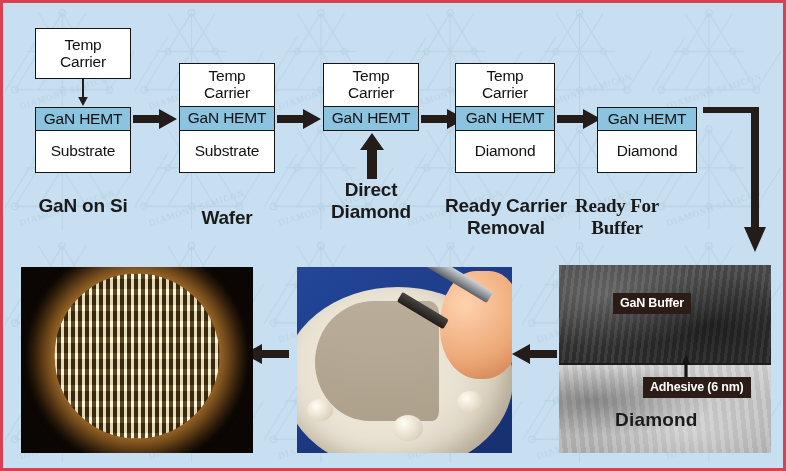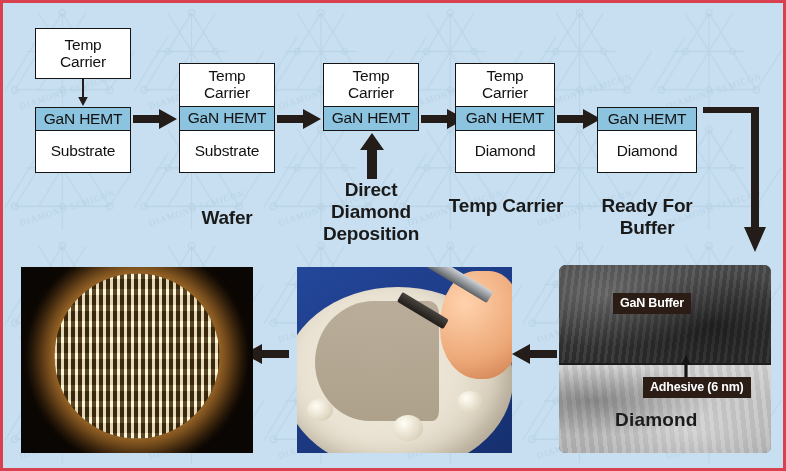--- a/index.html
+++ b/index.html
@@ -97,21 +97,21 @@
     background:linear-gradient(180deg,#4a4540,#201d1a);
     transform:rotate(31deg);transform-origin:100% 50%;border-radius:2px;
   }
   #hand{
     position:absolute;right:-10px;top:4px;width:82px;height:108px;
     background:radial-gradient(circle at 30% 30%,#ffd2ad,#eda877 60%,#c9784a 100%);
     border-radius:44% 40% 46% 48%/50% 44% 48% 46%;
   }
 
   
-  #photo-sem{background:#3a3a3a;border-radius:7px;}
+  #photo-sem{background:#3a3a3a;}
   #sem-top{
     position:absolute;left:0;top:0;width:100%;height:52%;
     background:
       radial-gradient(ellipse at 22% 30%, rgba(255,255,255,.18), transparent 55%),
       radial-gradient(ellipse at 72% 62%, rgba(0,0,0,.45), transparent 60%),
       repeating-linear-gradient(97deg, rgba(255,255,255,.07) 0 3px, rgba(0,0,0,.07) 3px 7px),
       linear-gradient(180deg,#4b4b4b 0%,#3a3a3a 60%,#2d2d2d 100%);
   }
   #sem-interface{position:absolute;left:0;top:52%;width:100%;height:2px;background:#1d1d1d;}
   #sem-bottom{
@@ -184,20 +184,21 @@
       <path d="M8 0 L8 20" stroke="#231c18" stroke-width="2" fill="none"></path>
       <path d="M8 27 L3.2 18 L12.8 18 Z" fill="#231c18"></path>
     </svg>
 
     <div class="stack" style="left:32px;top:104px;width:96px;height:66px;">
       <div class="layer hemt" style="width:96px;height:24px;">GaN HEMT</div>
       <div class="layer" style="width:96px;height:42px;">Substrate</div>
     </div>
 
     <div class="steplabel" style="left:12px;top:192px;width:136px;">
+      <div>GaN on Si</div>
     </div>
 
     <svg style="position:absolute;left:130px;top:105px;width:45px;height:22px;" viewBox="0 0 45 22">
       <path d="M0 7 L26 7 L26 1 L44 11 L26 21 L26 15 L0 15 Z" fill="#231c18"></path>
     </svg>
 
     <div class="stack" style="left:176px;top:60px;width:96px;height:110px;">
       <div class="layer two-line" style="width:96px;height:44px;">
         <span>Temp</span>
         <span>Carrier</span>
@@ -222,50 +223,50 @@
       <div class="layer hemt" style="width:96px;height:24px;">GaN HEMT</div>
     </div>
 
     <svg style="position:absolute;left:356px;top:130px;width:26px;height:46px;" viewBox="0 0 26 46">
       <path d="M13 0 L25 17 L18 17 L18 46 L8 46 L8 17 L1 17 Z" fill="#231c18"></path>
     </svg>
 
     <div class="steplabel" style="left:308px;top:176px;width:120px;">
       <div>Direct</div>
       <div>Diamond</div>
-      <div>Deposition</div>
     </div>
 
     <svg style="position:absolute;left:418px;top:105px;width:45px;height:22px;" viewBox="0 0 45 22">
       <path d="M0 7 L26 7 L26 1 L44 11 L26 21 L26 15 L0 15 Z" fill="#231c18"></path>
     </svg>
 
     <div class="stack" style="left:452px;top:60px;width:100px;height:110px;">
       <div class="layer two-line" style="width:100px;height:44px;">
         <span>Temp</span>
         <span>Carrier</span>
       </div>
       <div class="layer hemt" style="width:100px;height:24px;">GaN HEMT</div>
       <div class="layer" style="width:100px;height:42px;">Diamond</div>
     </div>
 
     <div class="steplabel" style="left:434px;top:192px;width:138px;">
-      <div>Temp Carrier</div>
+      <div>Ready Carrier</div>
+      <div>Removal</div>
     </div>
 
     <svg style="position:absolute;left:554px;top:105px;width:45px;height:22px;" viewBox="0 0 45 22">
       <path d="M0 7 L26 7 L26 1 L44 11 L26 21 L26 15 L0 15 Z" fill="#231c18"></path>
     </svg>
 
     <div class="stack" style="left:594px;top:104px;width:100px;height:66px;">
       <div class="layer hemt" style="width:100px;height:24px;">GaN HEMT</div>
       <div class="layer" style="width:100px;height:42px;">Diamond</div>
     </div>
 
-    <div class="steplabel" style="left:582px;top:192px;width:124px;">
+    <div class="steplabel" style="left:552px;top:192px;width:124px;font-family:Liberation Serif, serif;">
       <div>Ready For</div>
       <div>Buffer</div>
     </div>
 
     <svg style="position:absolute;left:700px;top:104px;width:64px;height:146px;" viewBox="0 0 64 146">
       <path d="M0 6 L48 6 L48 120 L41 120 L52 145 L63 120 L56 120 L56 0 L0 0 Z" fill="#231c18"></path>
     </svg>
 
     <div class="photo" id="photo-sem" style="left:556px;top:262px;width:212px;height:188px;">
       <div id="sem-top"></div>

